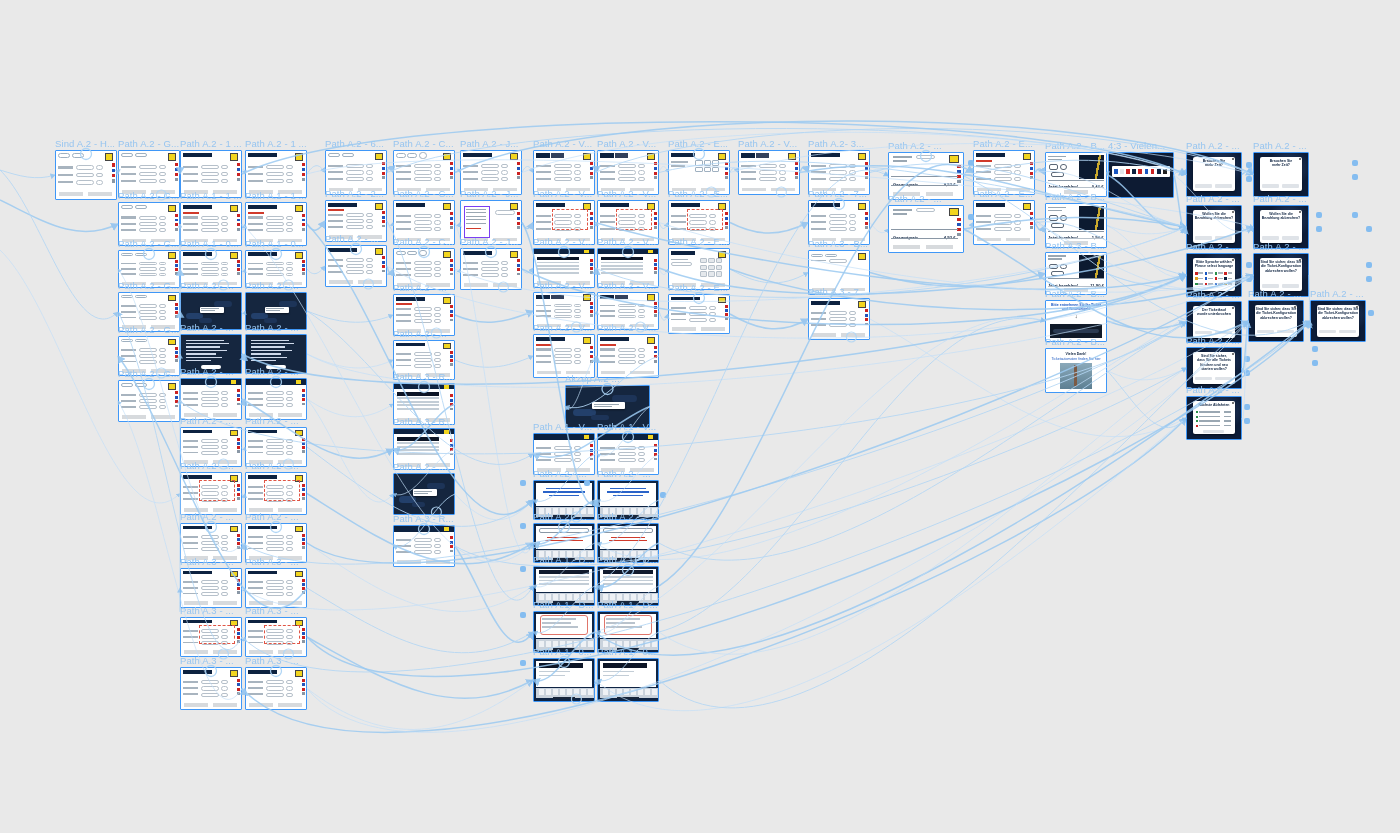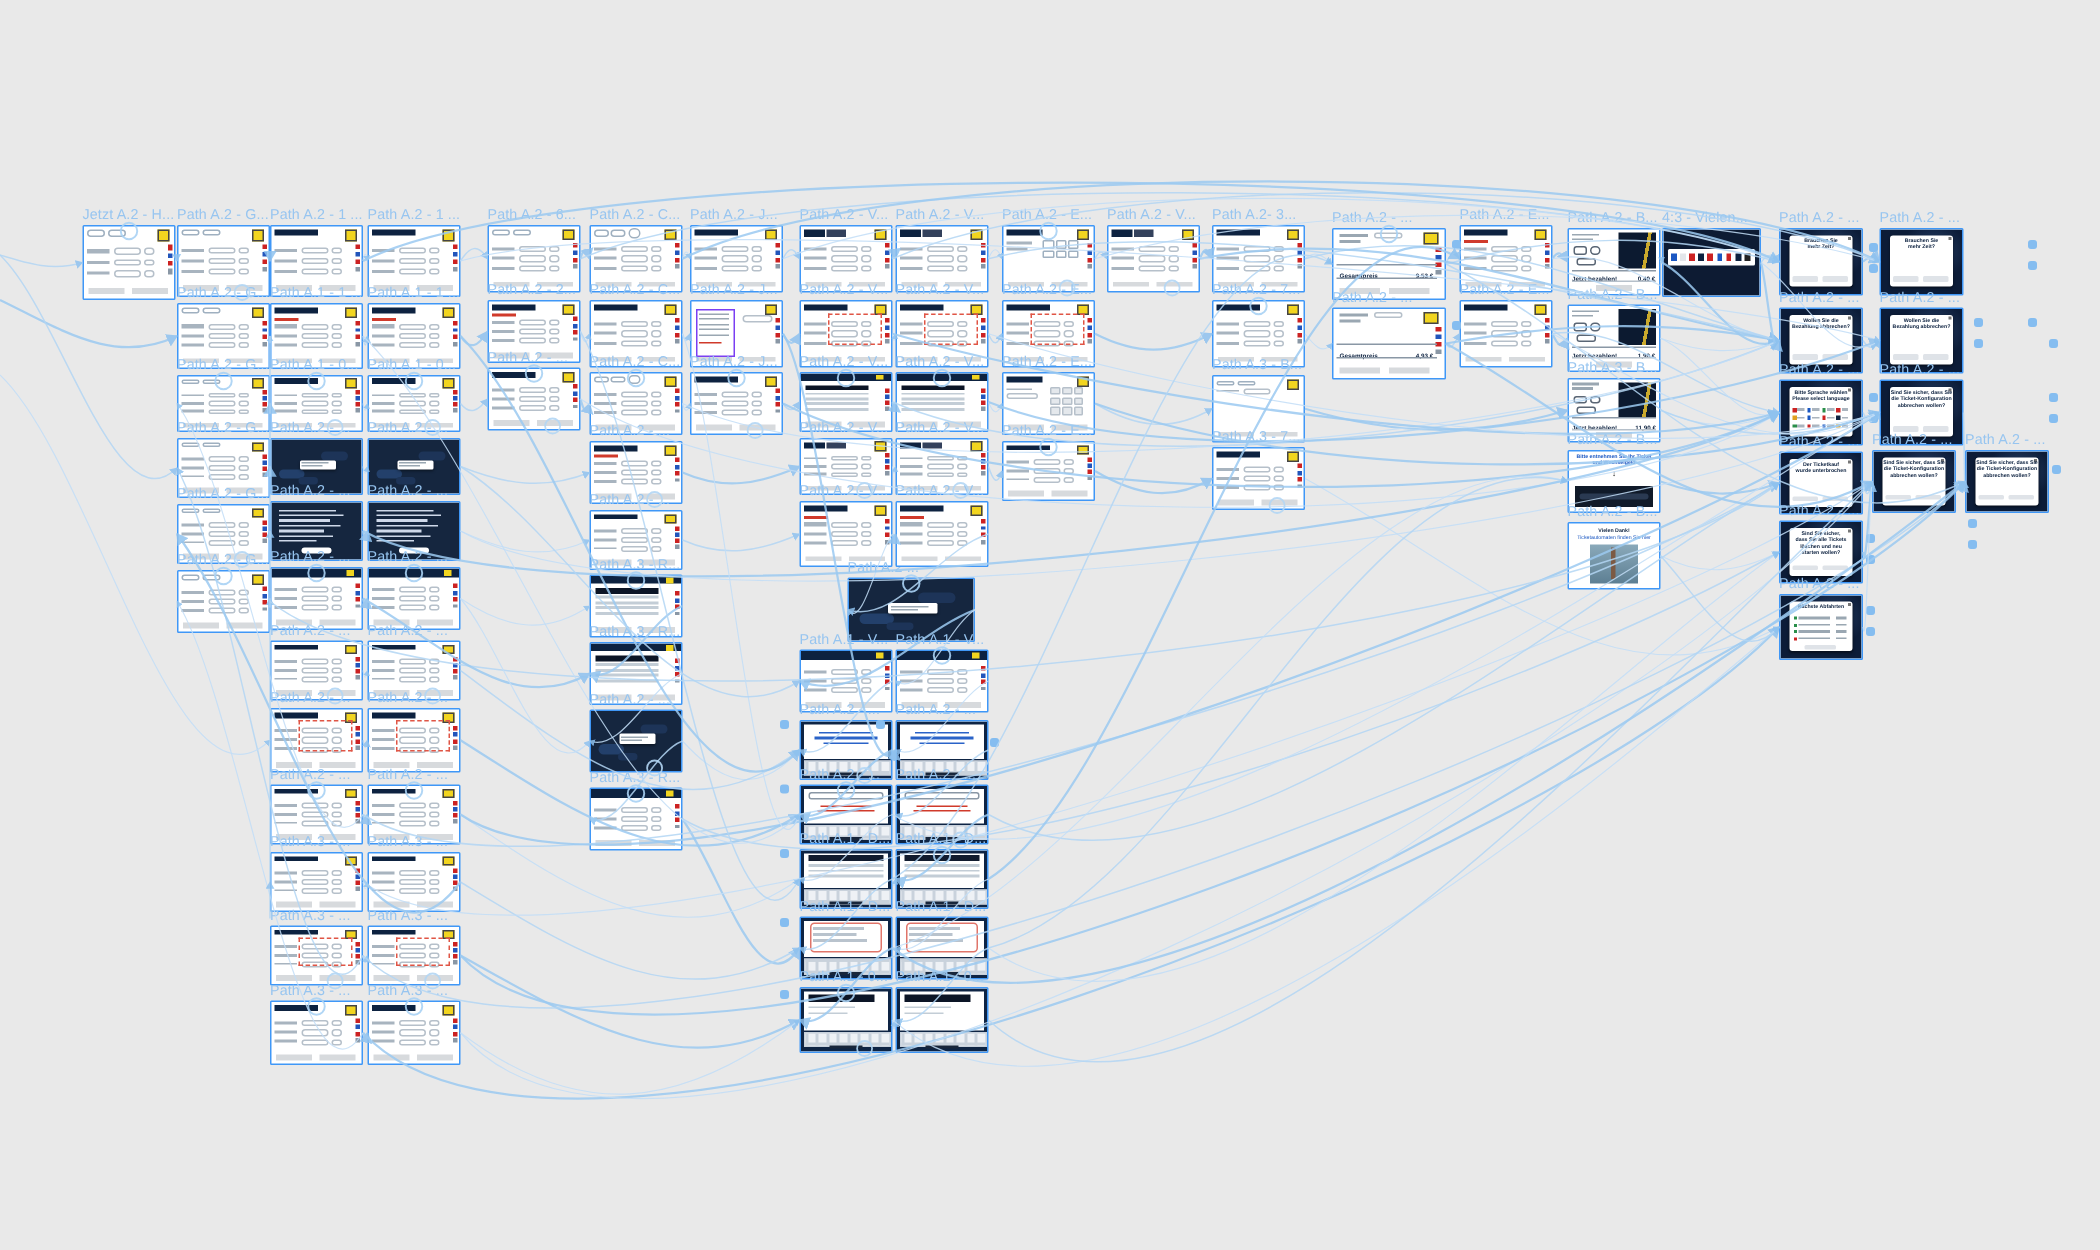--- a/index.html
+++ b/index.html
@@ -249,21 +249,21 @@
         <circle cx="699" cy="154" r="5.5" fill="none" stroke="#a9d1f4" stroke-width="1.3" opacity="0.9"></circle>
         <circle cx="711.4" cy="192" r="5" fill="none" stroke="#b3d6f4" stroke-width="1.2" opacity="0.9"></circle>
         <circle cx="699" cy="298" r="5.5" fill="none" stroke="#a9d1f4" stroke-width="1.3" opacity="0.9"></circle>
         <circle cx="781.4" cy="192" r="5" fill="none" stroke="#b3d6f4" stroke-width="1.2" opacity="0.9"></circle>
         <circle cx="839" cy="204" r="5.5" fill="none" stroke="#a9d1f4" stroke-width="1.3" opacity="0.9"></circle>
         <circle cx="851.4" cy="337" r="5" fill="none" stroke="#b3d6f4" stroke-width="1.2" opacity="0.9"></circle>
         <circle cx="926" cy="156" r="5.5" fill="none" stroke="#a9d1f4" stroke-width="1.3" opacity="0.9"></circle>
       </g>
   </svg>
   <div id="frames">
-      <div class="flabel" style="left: 55px; top: 137.5px;">Jetzt A.2 - H...</div>
+      <div class="flabel" style="left: 55px; top: 137.5px;">Sind A.2 - H...</div>
       <div class="frame" style="left: 55px; top: 150px; width: 62px; height: 50px;">
         <div class="scr">
           <i style="left:4%;top:5%;width:20%;height:9%;background:#fff;border:0.5px solid #9fb0c0;border-radius:3px;box-sizing:border-box;"></i>
           <i style="left:27%;top:5%;width:20%;height:9%;background:#fff;border:0.5px solid #9fb0c0;border-radius:3px;box-sizing:border-box;"></i>
           <i style="left:81%;top:4%;width:11%;height:13%;background:#f2d51f;border:0.5px solid #444;"></i>
           <i style="left:92.5%;top:26%;width:5%;height:7%;background:#cc2222;"></i>
           <i style="left:92.5%;top:37%;width:5%;height:7%;background:#2255bb;"></i>
           <i style="left:92.5%;top:48%;width:5%;height:7%;background:#cc2222;"></i>
           <i style="left:92.5%;top:59%;width:5%;height:7%;background:#8a97a5;"></i>
           <i style="left:4%;top:32%;width:24%;height:5%;background:#a8b4bf;"></i>
@@ -1335,21 +1335,21 @@
           <i style="left:4%;top:47%;width:24%;height:5%;background:#a8b4bf;"></i>
           <i style="left:33%;top:45%;width:30%;height:10%;background:#fff;border:0.5px solid #b6c0ca;border-radius:3px;box-sizing:border-box;"></i>
           <i style="left:67%;top:45%;width:12%;height:10%;background:#fff;border:0.5px solid #b6c0ca;border-radius:3px;box-sizing:border-box;"></i>
           <i style="left:4%;top:62%;width:24%;height:5%;background:#a8b4bf;"></i>
           <i style="left:33%;top:60%;width:30%;height:10%;background:#fff;border:0.5px solid #b6c0ca;border-radius:3px;box-sizing:border-box;"></i>
           <i style="left:67%;top:60%;width:12%;height:10%;background:#fff;border:0.5px solid #b6c0ca;border-radius:3px;box-sizing:border-box;"></i>
           <i style="left:5%;top:85%;width:40%;height:9%;background:#d7dadd;"></i>
           <i style="left:53%;top:85%;width:40%;height:9%;background:#d7dadd;"></i>
         </div>
       </div>
-      <div class="flabel" style="left: 565px; top: 372.5px;">Path A.2  ...</div>
+      <div class="flabel" style="left: 565px; top: 372.5px;">Akzep A.2  ...</div>
       <div class="frame" style="left: 565px; top: 385px; width: 85px; height: 43px;">
         <div class="scr">
           <i style="left:0%;top:0%;width:100%;height:100%;background:#15263f;"></i>
           <i style="left:8%;top:55%;width:28%;height:18%;background:#23406b;border-radius:4px;"></i>
           <i style="left:55%;top:22%;width:30%;height:16%;background:#1d3458;border-radius:4px;"></i>
           <i style="left:30%;top:70%;width:22%;height:12%;background:#1d3458;border-radius:4px;"></i>
           <i style="left:31%;top:38%;width:40%;height:18%;background:#fff;border-radius:1px;box-shadow:0 1px 2px rgba(0,0,0,.45);"></i>
           <i style="left:34%;top:43%;width:30%;height:2%;background:#9aa7b2;"></i>
           <i style="left:34%;top:48%;width:22%;height:2%;background:#9aa7b2;"></i>
         </div>

